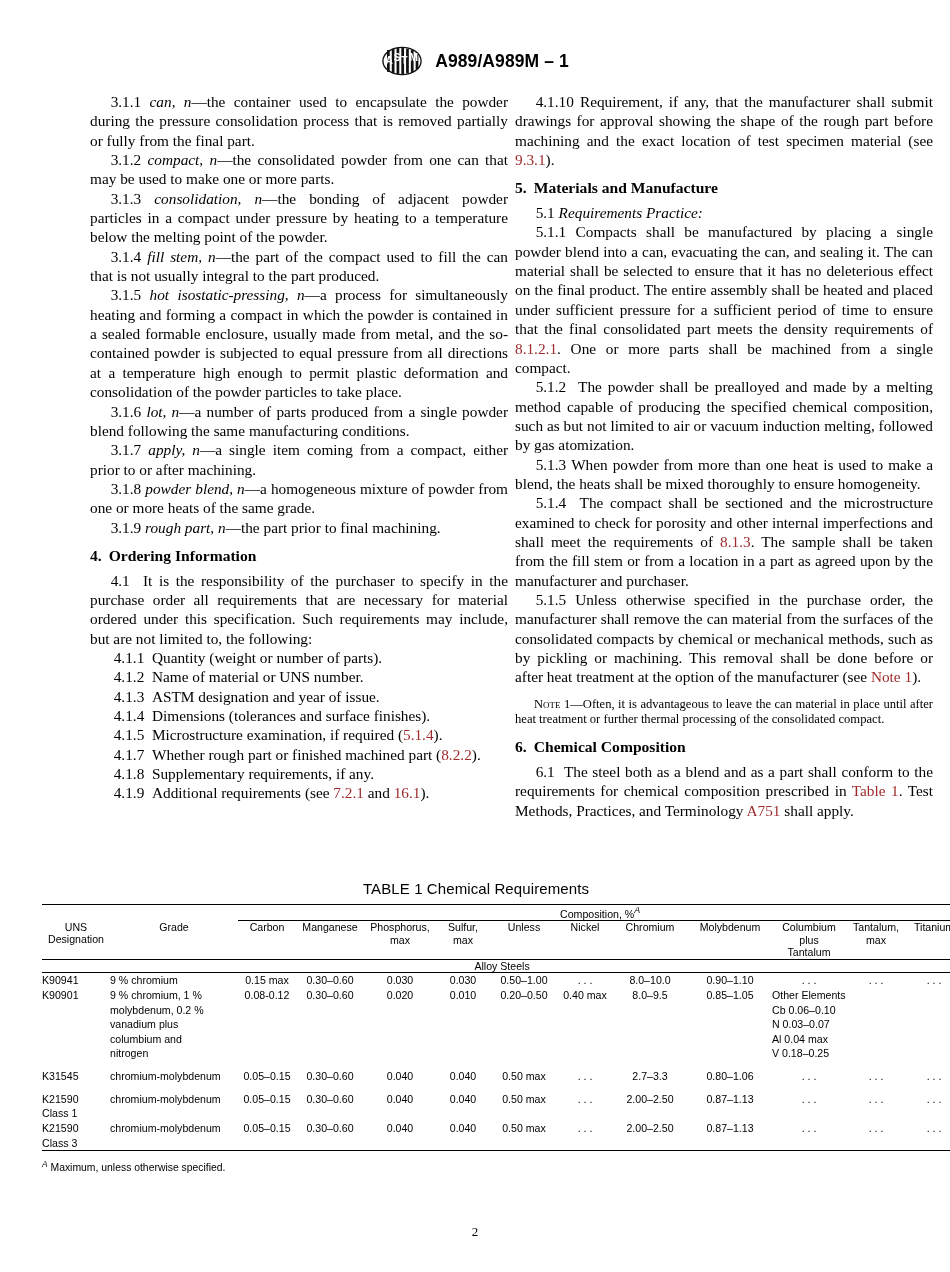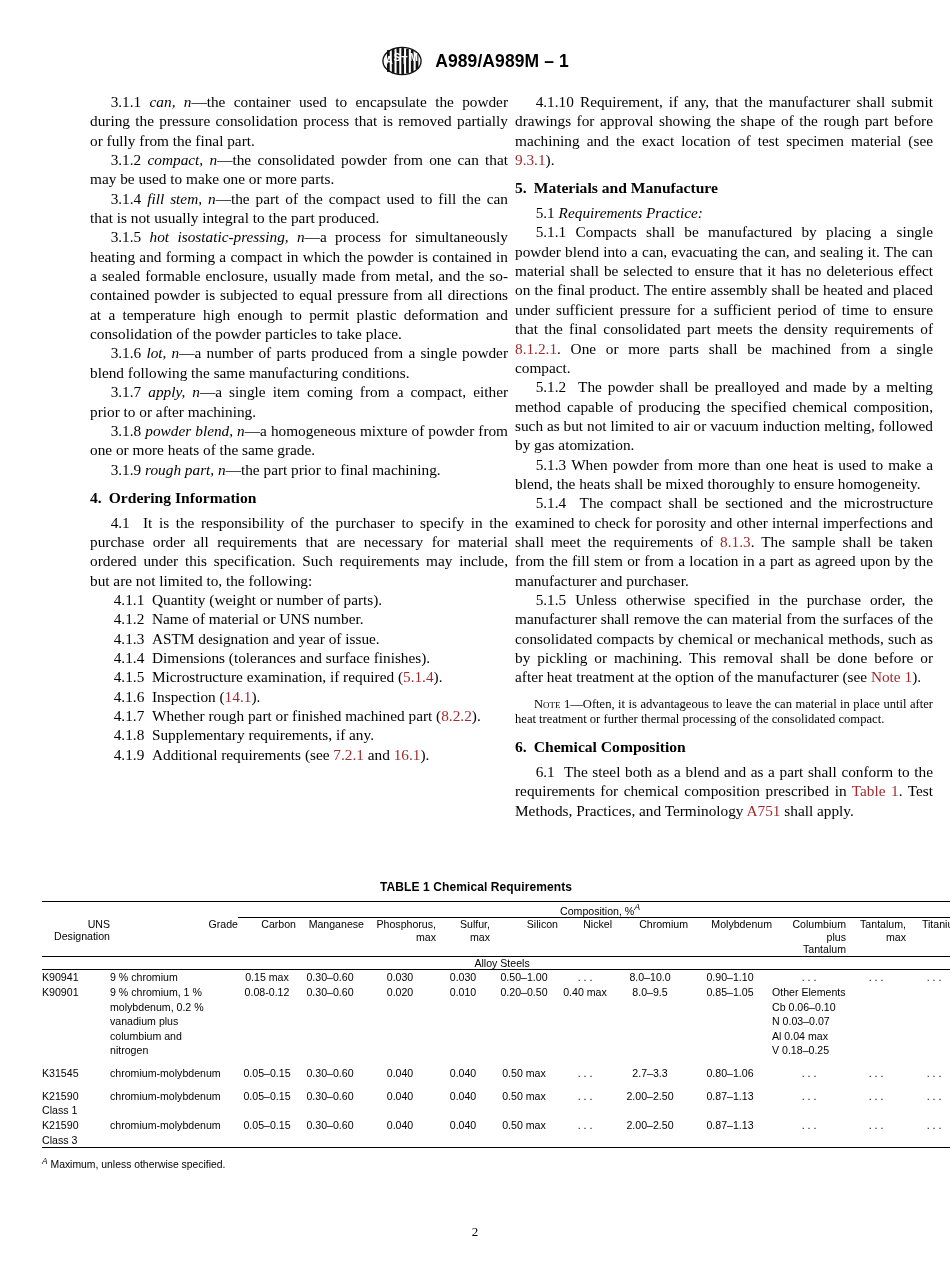--- a/index.html
+++ b/index.html
@@ -95,42 +95,42 @@
   
   .table-wrap {
     position: absolute;
     left: 42px;
     top: 880px;
     width: 868px;
     font-family: "Liberation Sans", sans-serif;
   }
   .table-caption {
     text-align: center;
-    font-weight: bold;
-    font-size: 12px;
+    font-weight: normal;
+    font-size: 15px;
     margin-bottom: 7px;
     letter-spacing: 0.1px;
   }
   table.ctab {
     border-collapse: collapse;
     width: 868px;
     font-size: 10.6px;
     table-layout: fixed;
   }
   table.ctab td, table.ctab th {
     padding: 0;
     vertical-align: top;
     font-weight: normal;
   }
   .rule-top    { border-top: 1.6px solid #000; }
   .rule-thin   { border-top: 0.9px solid #000; }
   .rule-bottom { border-top: 1.6px solid #000; }
 
   .hdr-cell {
-    text-align: right;
+    text-align: center;
     vertical-align: bottom;
     padding: 3px 2px 4px 2px;
     line-height: 1.18;
   }
   .grp-cell {
     text-align: center;
     padding: 3px 2px 2px 2px;
     line-height: 1.2;
   }
   .sub-title {
@@ -193,20 +193,21 @@
     </span>
     <span class="doc-title">A989/A989M – 1</span>
   </div>
 
   <div class="col col-left">
 
     <p><span>3.1.1</span>&nbsp;<span class="term">can, n</span><span>—the container used to encapsulate the powder during the pressure consolidation process that is removed partially or fully from the final part.</span></p>
 
     <p><span>3.1.2</span>&nbsp;<span class="term">compact, n</span><span>—the consolidated powder from one can that may be used to make one or more parts.</span></p>
 
+    <p><span>3.1.3</span>&nbsp;<span class="term">consolidation, n</span><span>—the bonding of adjacent powder particles in a compact under pressure by heating to a temperature below the melting point of the powder.</span></p>
 
     <p><span>3.1.4</span>&nbsp;<span class="term">fill stem, n</span><span>—the part of the compact used to fill the can that is not usually integral to the part produced.</span></p>
 
     <p><span>3.1.5</span>&nbsp;<span class="term">hot isostatic-pressing, n</span><span>—a process for simultaneously heating and forming a compact in which the powder is contained in a sealed formable enclosure, usually made from metal, and the so-contained powder is subjected to equal pressure from all directions at a temperature high enough to permit plastic deformation and consolidation of the powder particles to take place.</span></p>
 
     <p><span>3.1.6</span>&nbsp;<span class="term">lot, n</span><span>—a number of parts produced from a single powder blend following the same manufacturing conditions.</span></p>
 
     <p><span>3.1.7</span>&nbsp;<span class="term">apply, n</span><span>—a single item coming from a compact, either prior to or after machining.</span></p>
 
     <p><span>3.1.8</span>&nbsp;<span class="term">powder blend, n</span><span>—a homogeneous mixture of powder from one or more heats of the same grade.</span></p>
@@ -220,21 +221,20 @@
     <p class="sub-item"><span>4.1.1</span>&nbsp;&nbsp;<span>Quantity (weight or number of parts).</span></p>
 
     <p class="sub-item"><span>4.1.2</span>&nbsp;&nbsp;<span>Name of material or UNS number.</span></p>
 
     <p class="sub-item"><span>4.1.3</span>&nbsp;&nbsp;<span>ASTM designation and year of issue.</span></p>
 
     <p class="sub-item"><span>4.1.4</span>&nbsp;&nbsp;<span>Dimensions (tolerances and surface finishes).</span></p>
 
     <p class="sub-item"><span>4.1.5</span>&nbsp;&nbsp;<span>Microstructure examination, if required (</span><span class="xref">5.1.4</span><span>).</span></p>
 
-    <p class="sub-item"><span>4.1.6</span>&nbsp;&nbsp;<span>Inspection (</span><span class="xref">14.1</span><span>).</span></p>
 
     <p class="sub-item"><span>4.1.7</span>&nbsp;&nbsp;<span>Whether rough part or finished machined part (</span><span class="xref">8.2.2</span><span>).</span></p>
 
     <p class="sub-item"><span>4.1.8</span>&nbsp;&nbsp;<span>Supplementary requirements, if any.</span></p>
 
     <p class="sub-item"><span>4.1.9</span>&nbsp;&nbsp;<span>Additional requirements (see </span><span class="xref">7.2.1</span><span> and </span><span class="xref">16.1</span><span>).</span></p>
 
   </div>
 
   <div class="col col-right">
@@ -294,21 +294,21 @@
       <tr>
         <td class="hdr-cell" style="white-space:pre-line">UNS
 Designation</td>
         <td class="hdr-cell" style="white-space:pre-line">Grade</td>
         <td class="hdr-cell rule-thin" style="white-space:pre-line">Carbon</td>
         <td class="hdr-cell rule-thin" style="white-space:pre-line">Manganese</td>
         <td class="hdr-cell rule-thin" style="white-space:pre-line">Phosphorus,
 max</td>
         <td class="hdr-cell rule-thin" style="white-space:pre-line">Sulfur,
 max</td>
-        <td class="hdr-cell rule-thin" style="white-space:pre-line">Silicon</td>
+        <td class="hdr-cell rule-thin" style="white-space:pre-line">Unless</td>
         <td class="hdr-cell rule-thin" style="white-space:pre-line">Nickel</td>
         <td class="hdr-cell rule-thin" style="white-space:pre-line">Chromium</td>
         <td class="hdr-cell rule-thin" style="white-space:pre-line">Molybdenum</td>
         <td class="hdr-cell rule-thin" style="white-space:pre-line">Columbium
 plus
 Tantalum</td>
         <td class="hdr-cell rule-thin" style="white-space:pre-line">Tantalum,
 max</td>
         <td class="hdr-cell rule-thin" style="white-space:pre-line">Titanium</td>
       </tr>

